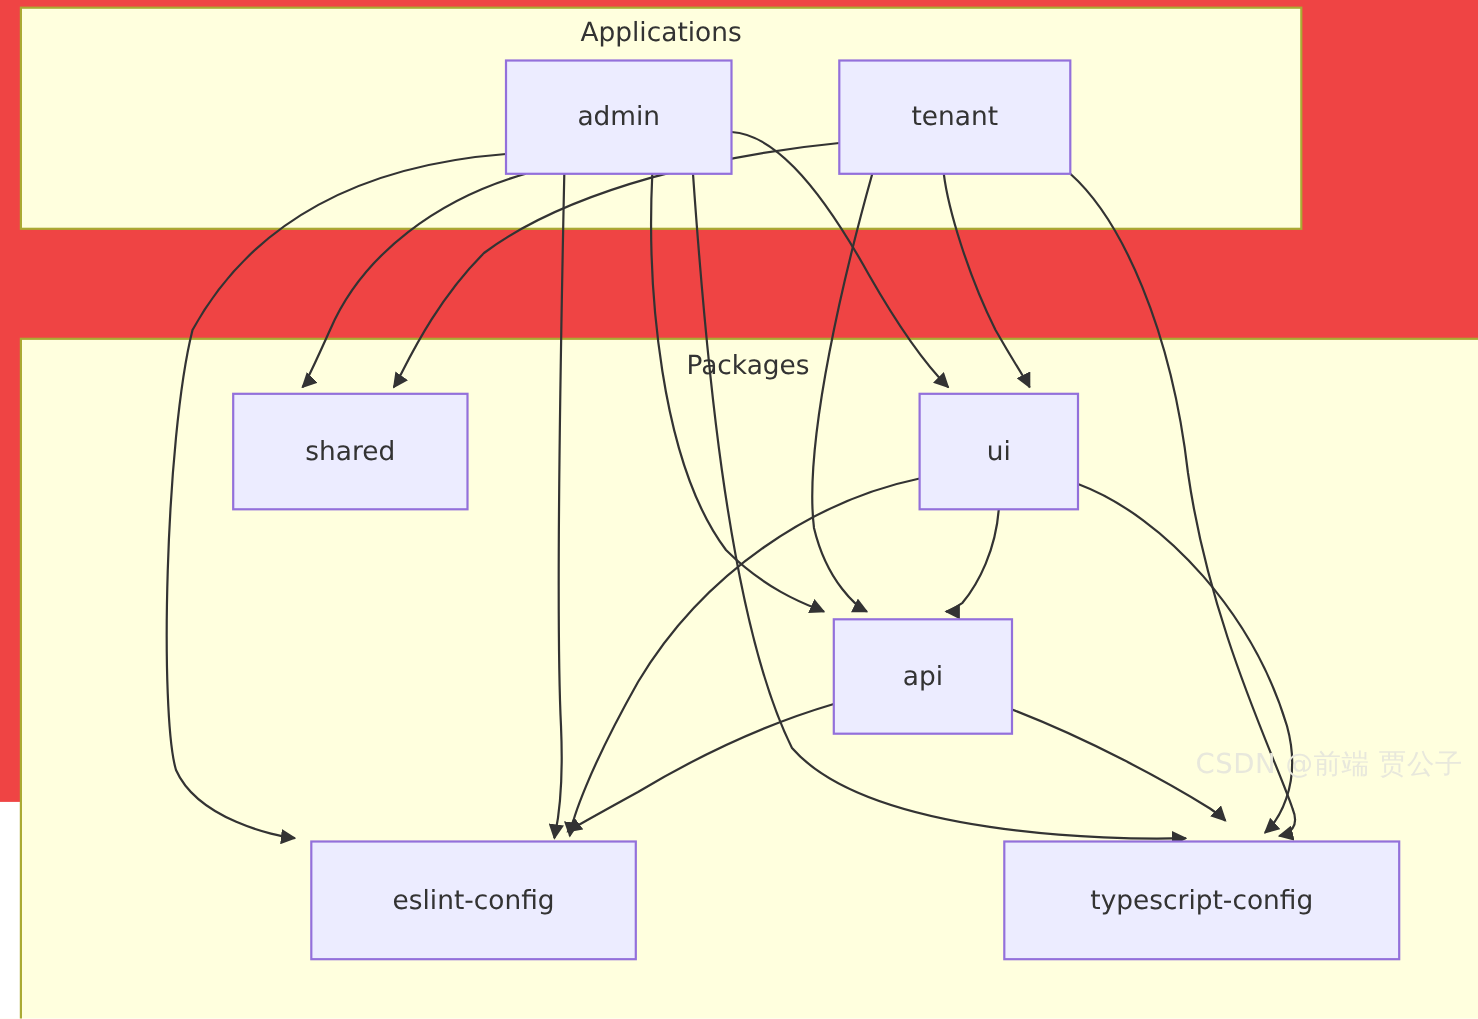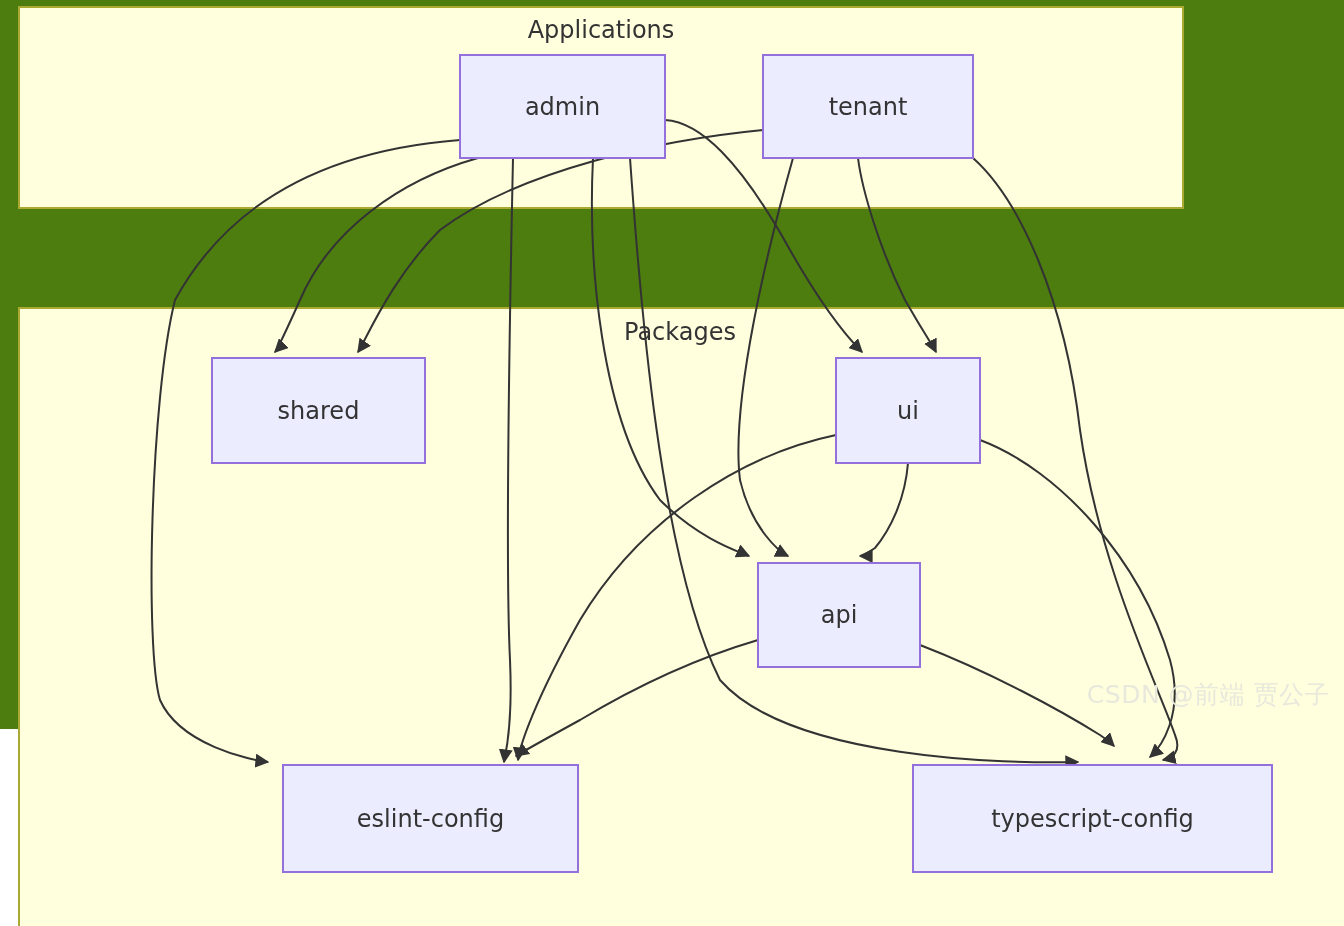--- a/index.html
+++ b/index.html
@@ -10,21 +10,21 @@
   body {
     width: 1344px;
     height: 926px;
     font-family: "DejaVu Sans", "Liberation Sans", sans-serif;
     overflow: hidden;
   }
   #stage {
     position: relative;
     width: 1344px;
     height: 729px;
-    background: #4d7c0f;
+    background: #ef4444;
   }
   svg.diagram {
     position: absolute;
     top: 0;
     left: 0;
     width: 1344px;
     height: 926px;
     display: block;
   }
   .cluster-rect {

